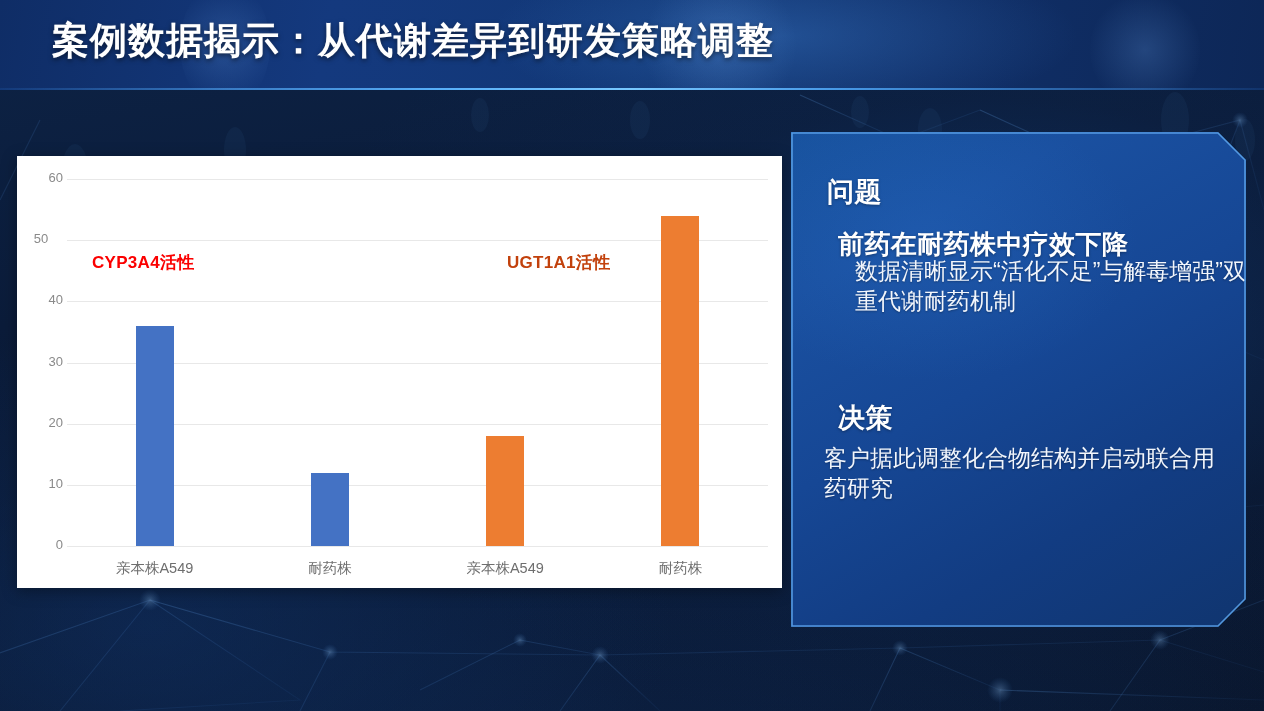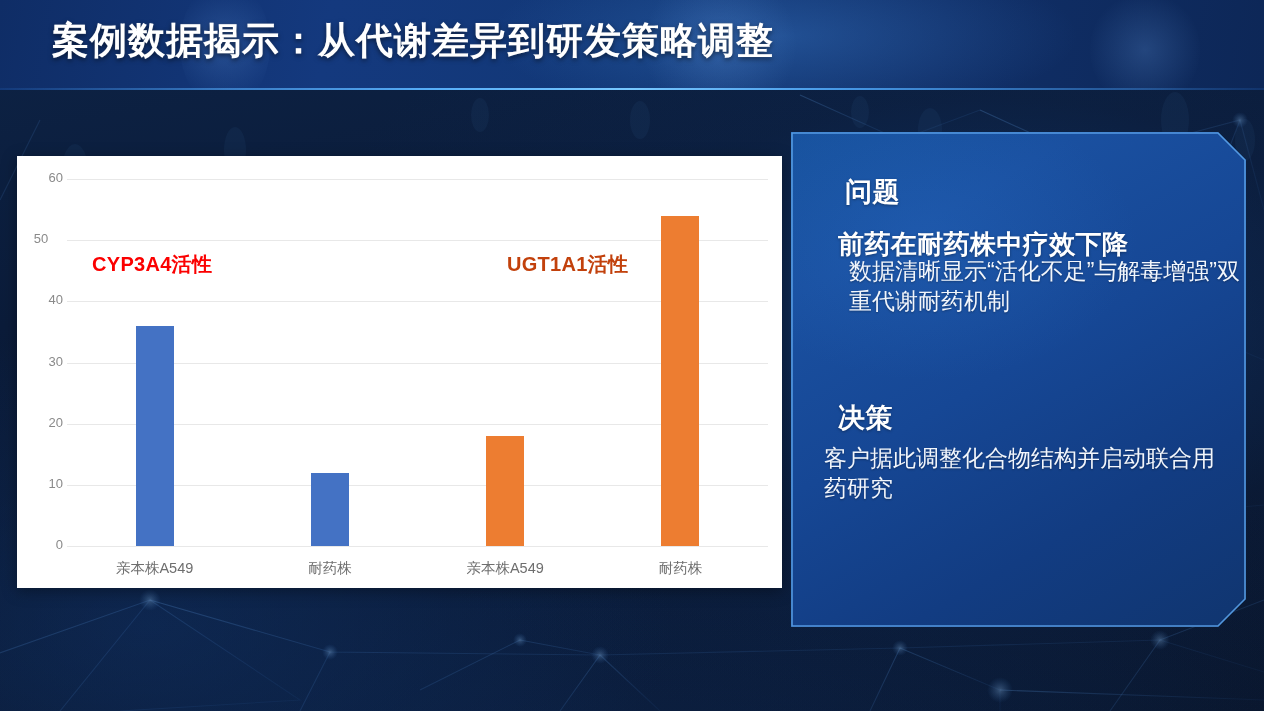--- a/index.html
+++ b/index.html
@@ -56,21 +56,21 @@
   .ytick {
     position:absolute; right:719px; width:44px; text-align:right;
     font-size:13px; color:#8a8a8a; font-family:Liberation Sans, sans-serif;
   }
   .bar { position:absolute; }
   .xlab {
     position:absolute; text-align:center; font-size:14.5px; color:#6e6e6e;
     white-space:nowrap;
   }
   .serieslab {
-    position:absolute; font-size:20px; font-weight:bold; color:#fb0000;
+    position:absolute; font-size:17px; font-weight:bold; color:#fb0000;
     white-space:nowrap; letter-spacing:.3px;
   }
 
   
   #side-panel {
     position:absolute; left:791px; top:132px; width:455px; height:495px;
     background:
       radial-gradient(ellipse 300px 200px at 30% 22%, rgba(40,110,200,.30) 0%, rgba(20,70,150,0) 70%),
       linear-gradient(150deg,#18539f 0%,#1a50a0 22%,#164795 48%,#123c82 74%,#10356f 100%);
     clip-path:polygon(0 0, 427px 0, 455px 28px, 455px 467px, 427px 495px, 0 495px);
@@ -187,23 +187,23 @@
         <div class="bar" title="UGT1A1活性 · 亲本株A549 : 18" style="left: 469.125px; width: 38px; top: 279.9px; height: 110.1px; background: rgb(237, 125, 49);"></div>
         <div class="xlab" style="left: 400.5px; width: 175.25px; top: 403px;">亲本株A549</div>
         <div class="bar" title="UGT1A1活性 · 耐药株 : 54" style="left: 644.375px; width: 38px; top: 59.7px; height: 330.3px; background: rgb(237, 125, 49);"></div>
         <div class="xlab" style="left: 575.75px; width: 175.25px; top: 403px;">耐药株</div>
         <div class="serieslab" style="left: 75px; top: 95px; color: rgb(251, 0, 0);">CYP3A4活性</div>
         <div class="serieslab" style="left: 490px; top: 95px; color: #c2410c;">UGT1A1活性</div>
       </div>
   </div>
 
   <div id="side-panel">
-    <div class="p-h1" style="left:54px; top:42px;">问题</div>
+    <div class="p-h1" style="left:36px; top:42px;">问题</div>
     <div class="p-h2" style="left:47px; top:83px;">前药在耐药株中疗效下降</div>
-    <div class="p-body" style="left:58px; top:125px;">数据清晰显示“活化不足”与解毒增强”双重代谢耐药机制</div>
+    <div class="p-body" style="left:64px; top:125px;">数据清晰显示“活化不足”与解毒增强”双重代谢耐药机制</div>
 
     <div class="p-h1" style="left:47px; top:268px;">决策</div>
     <div class="p-body" style="left:33px; top:312px;">客户据此调整化合物结构并启动联合用药研究</div>
   </div>
   <svg id="side-panel-border" viewBox="0 0 455 495">
     <polygon points="1,1 427,1 454,28 454,467 427,494 1,494" fill="none" stroke="#5fa8ef" stroke-width="1.6" opacity=".85"></polygon>
   </svg>
 
 </div>
 

